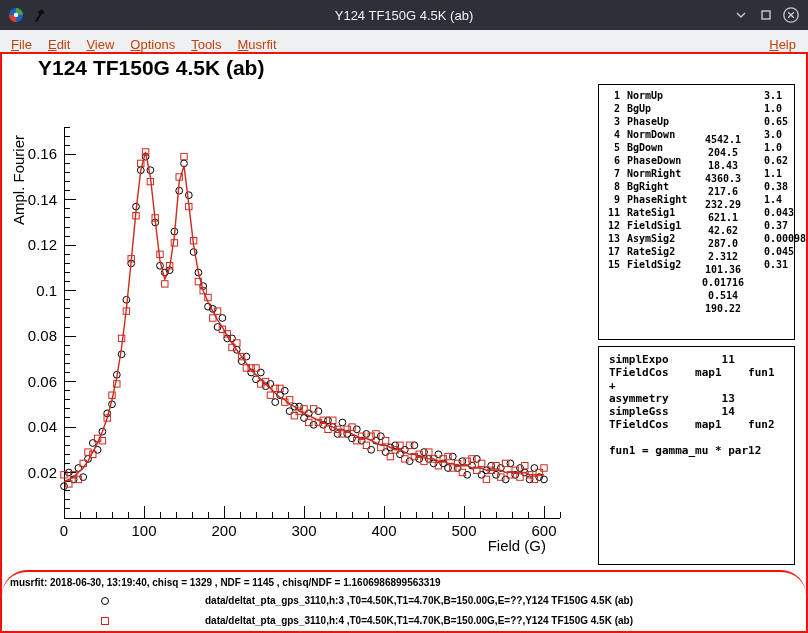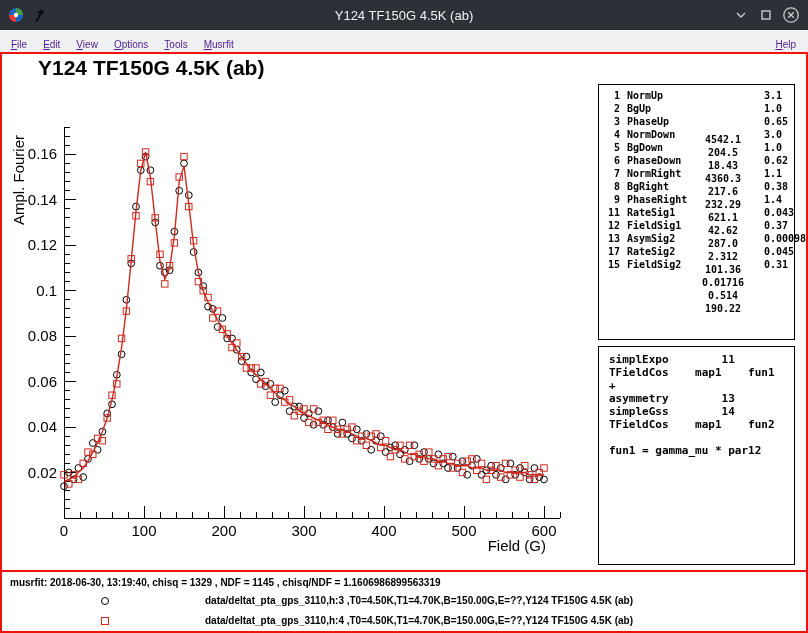--- a/index.html
+++ b/index.html
@@ -19,21 +19,21 @@
   }
   .tb-icon{position:absolute;top:7px;width:16px;height:16px;}
   .tb-icon.app{left:8px;}
   .tb-icon.pin{left:32px;}
   .winbtn{position:absolute;top:6px;width:18px;height:18px;}
   .winbtn.min{right:58px;} .winbtn.max{right:33px;} .winbtn.close{right:8px;}
   
   .menubar{
     position:absolute;top:30px;left:0;width:808px;height:30px;
     background:#eff0f1;border-bottom:1px solid #b9bcbf;box-sizing:border-box;
-    display:flex;align-items:center;font-size:10px;color:#4c1d95;padding-left:3px;
+    display:flex;align-items:center;font-size:13px;color:#c2410c;padding-left:3px;
   }
   .menu-item{display:inline-block;padding:2px 8px;}
   .menu-item::first-letter{text-decoration:underline;}
   .menu-help{margin-left:auto;margin-right:4px;}
   
   .canvas{
     position:absolute;top:52px;left:0;width:808px;height:581px;
     border:2px solid #ee1409;box-sizing:border-box;background:#fff;
   }
   .plot-title{
@@ -58,21 +58,21 @@
   .theory-box{
     position:absolute;left:596px;top:292px;width:197px;height:219px;
     border:1px solid #000;box-sizing:border-box;background:#fff;
     font-family:"DejaVu Sans Mono",monospace;font-size:11px;font-weight:bold;
     line-height:13px;padding:6px 0 0 10px;
   }
   .theory-line{white-space:pre;min-height:13px;}
   
   .footer{
     position:absolute;left:0;top:516px;width:804px;height:61px;
-    border-top:2px solid #ee1409;box-sizing:border-box;background:#fff;
+    border-top:2px solid #ee1409;box-sizing:border-box;background:#fff;border-radius:25px;
   }
   .fit-info{position:absolute;left:8px;top:5px;font-size:10px;font-weight:bold;color:#000;}
   .legend-row{position:absolute;left:0;width:100%;height:14px;}
   .legend-row.r1{top:23px;} .legend-row.r2{top:43px;}
   .legend-marker{position:absolute;left:99px;top:2px;width:8px;height:8px;box-sizing:border-box;}
   .legend-marker.circle{border:1px solid #000;border-radius:50%;}
   .legend-marker.square{border:1px solid #cc2a1f;}
   .legend-label{position:absolute;left:203px;top:0;font-size:10px;font-weight:bold;color:#000;white-space:nowrap;}
 </style>
 </head>

